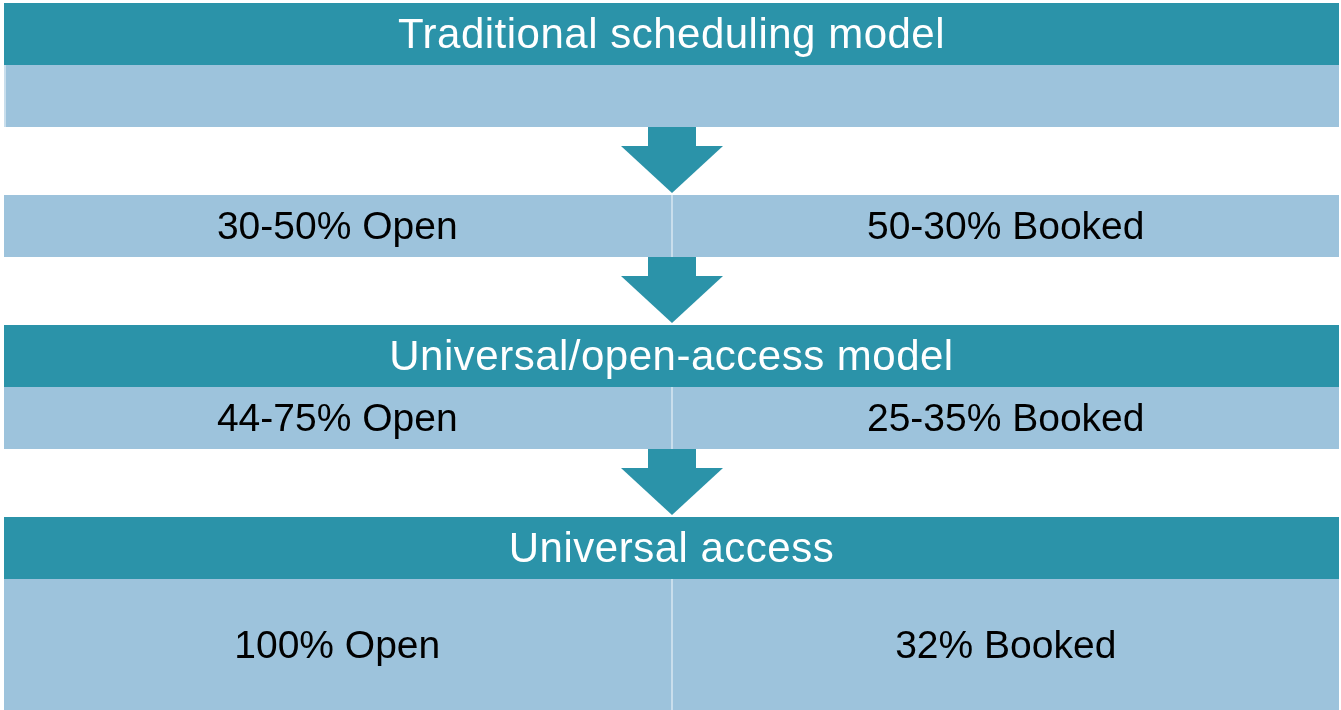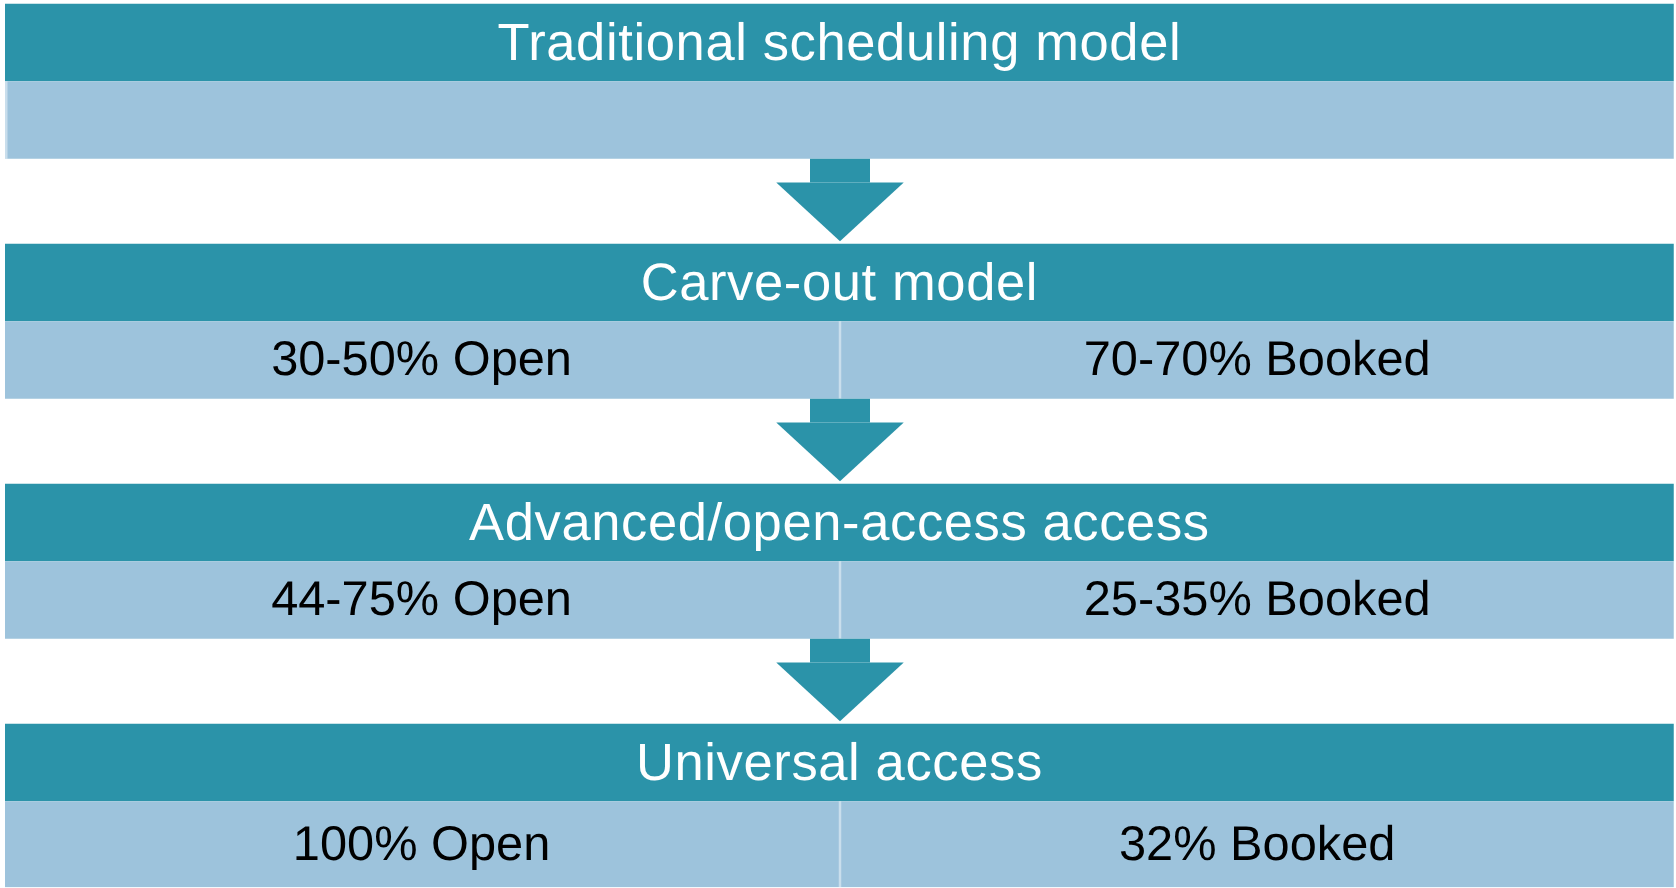--- a/index.html
+++ b/index.html
@@ -100,44 +100,41 @@
   </section>
 
   <div class="arrow-gap">
     <div class="down-arrow">
       <div class="arrow-stem"></div>
       <div class="arrow-head"></div>
     </div>
   </div>
 
   <section class="stage">
-    <div class="stage-header">
-      <span>Carve-out model</span>
-    </div>
     <div class="stage-cells">
       <div class="cell">
         <span>30-50% Open</span>
       </div>
       <div class="cell-divider"></div>
       <div class="cell">
-        <span>70-70% Booked</span>
+        <span>50-30% Booked</span>
       </div>
     </div>
   </section>
 
   <div class="arrow-gap">
     <div class="down-arrow">
       <div class="arrow-stem"></div>
       <div class="arrow-head"></div>
     </div>
   </div>
 
   <section class="stage">
     <div class="stage-header">
-      <span>Advanced/open-access access</span>
+      <span>Universal/open-access model</span>
     </div>
     <div class="stage-cells">
       <div class="cell">
         <span>44-75% Open</span>
       </div>
       <div class="cell-divider"></div>
       <div class="cell">
         <span>25-35% Booked</span>
       </div>
     </div>

